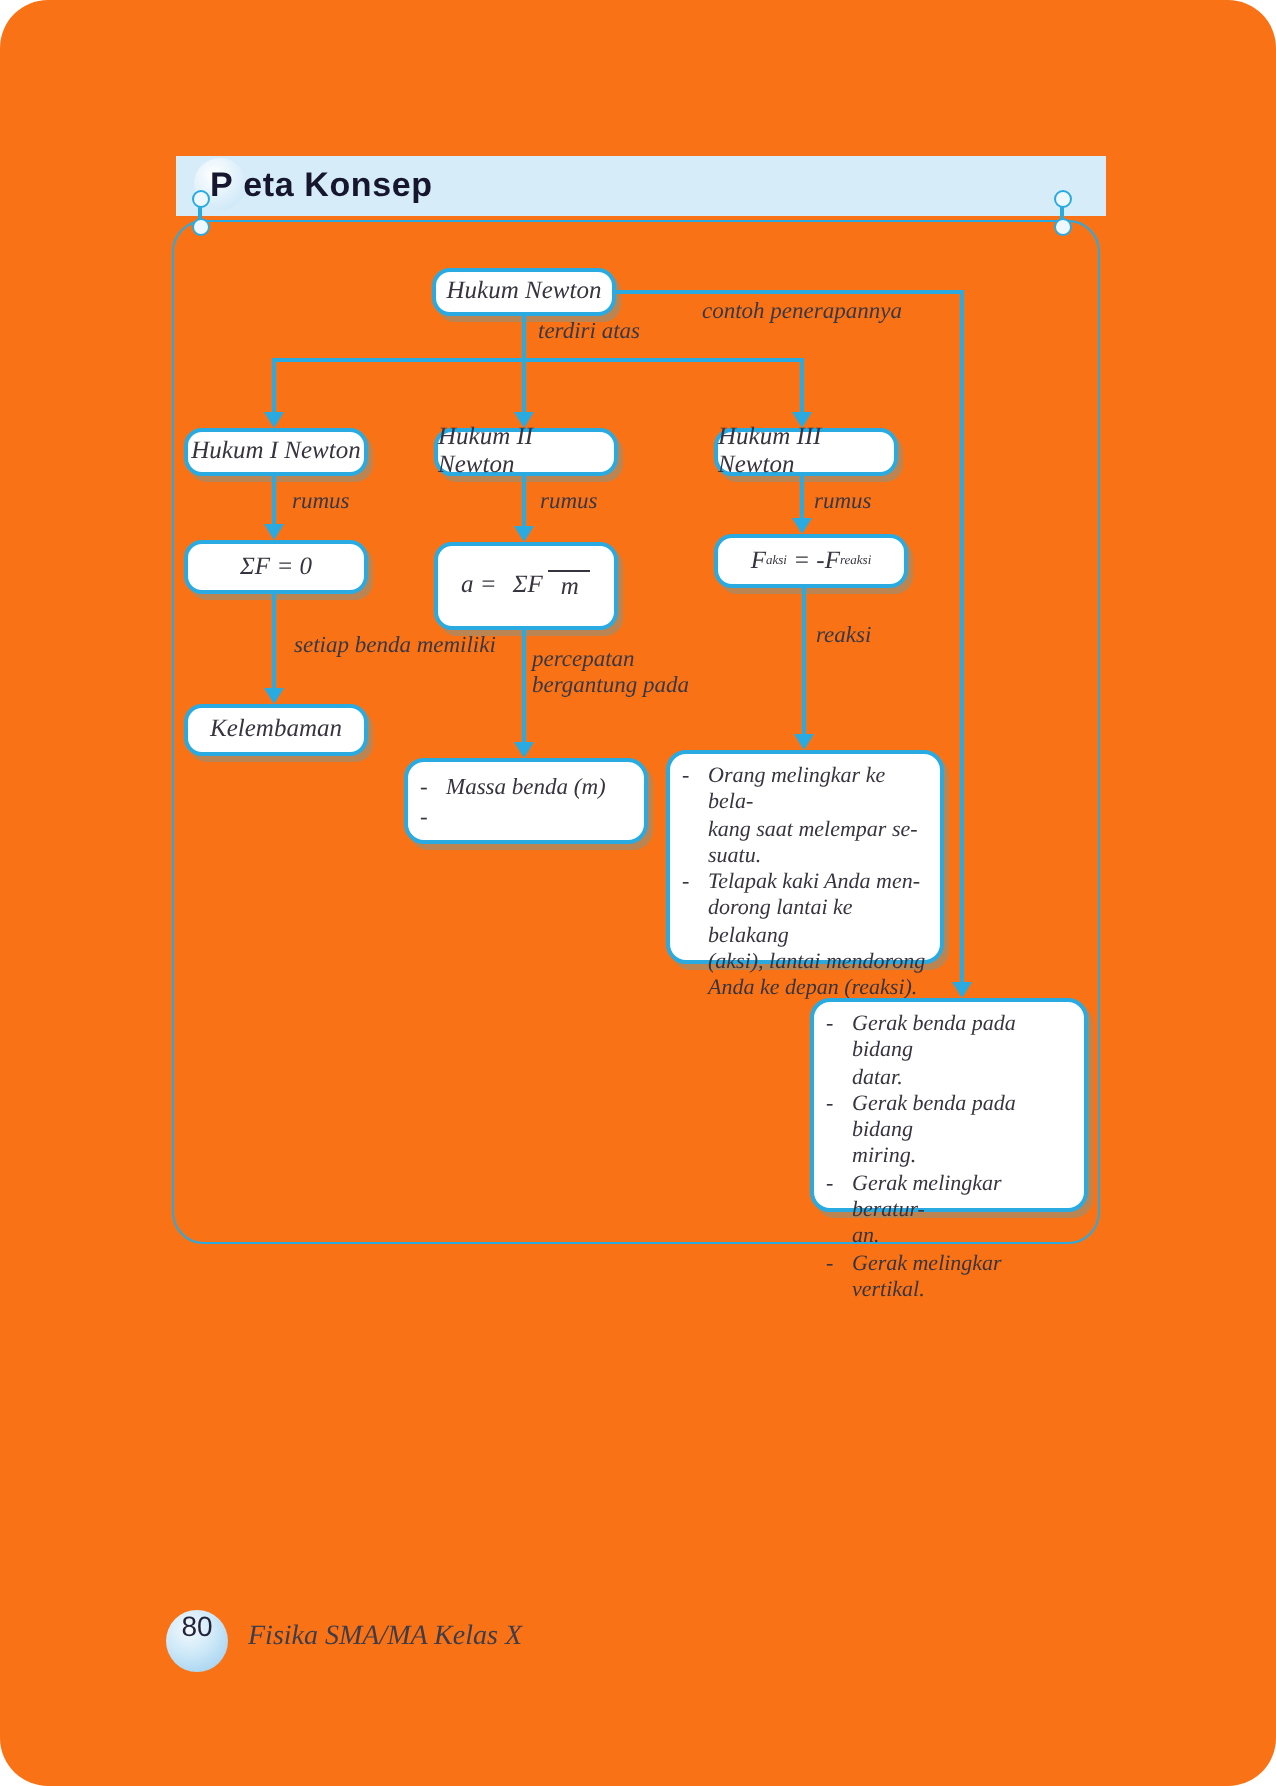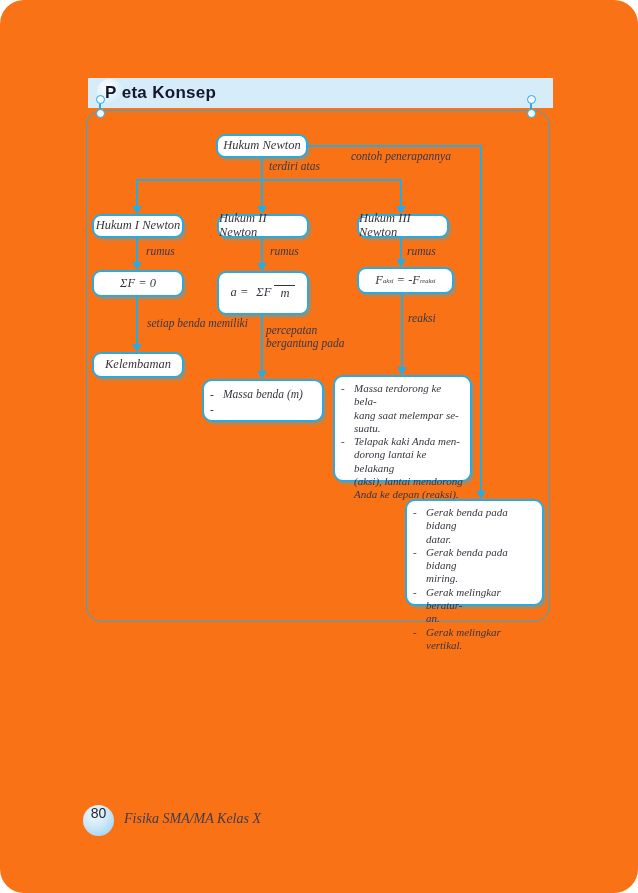--- a/index.html
+++ b/index.html
@@ -177,21 +177,21 @@
     </div>
 
   <span class="vl" style="left:401px;top:294px;height:73px;"></span>
   <span class="arr" style="left:397px;top:367px;"></span>
   <span class="lbl" style="left:408px;top:312px;">reaksi</span>
   <div class="list-box" style="left:333px;top:375px;width:139px;height:107px;">
 
       <div class="li-item">
         <span class="li-bullet">-</span>
         <span class="li-lines">
-          <div>Massa terdorong ke bela-</div>
+          <div>Orang melingkar ke bela-</div>
           <div>kang saat melempar se-</div>
           <div>suatu.</div>
         </span>
       </div>
 
       <div class="li-item">
         <span class="li-bullet">-</span>
         <span class="li-lines">
           <div>Telapak kaki Anda men-</div>
           <div>dorong lantai ke belakang</div>

